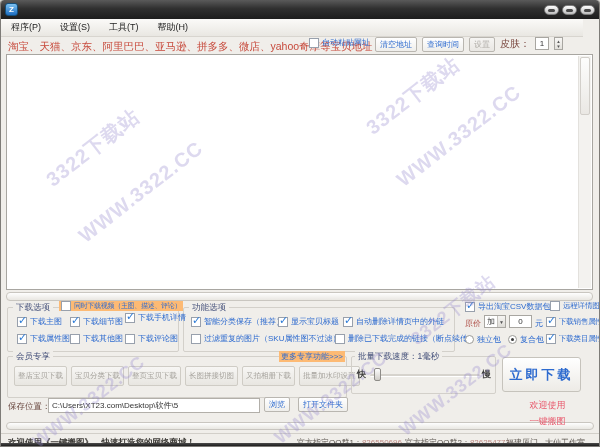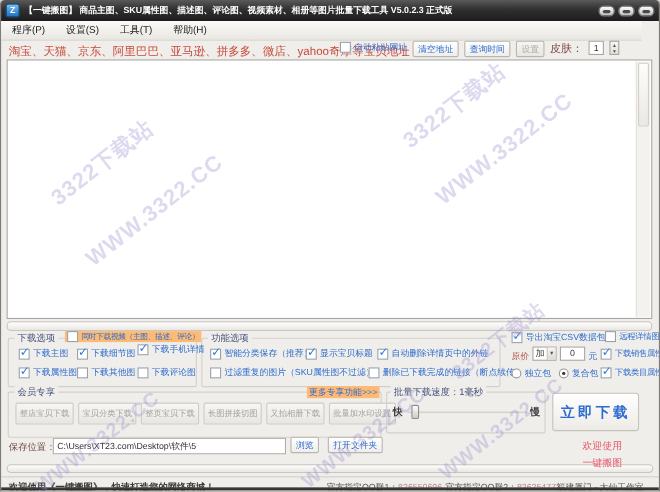--- a/index.html
+++ b/index.html
@@ -86,21 +86,20 @@
   .wm{position:absolute;z-index:50;pointer-events:none;font-weight:bold;white-space:nowrap;letter-spacing:1px;
     color:var(--wm);transform:translate(-50%,-50%) rotate(-38deg)}
 </style>
 </head>
 <body>
 
 <div class="win">
 
   <div class="titlebar">
     <div class="app-icon">Z</div>
-    <div class="title">【一键搬图】 商品主图、SKU属性图、描述图、评论图、视频素材、相册等图片批量下载工具 V5.0.2.3 正式版</div>
     <div class="winbtns">
       <div class="winbtn"></div>
       <div class="winbtn"></div>
       <div class="winbtn"></div>
     </div>
   </div>
 
   <div class="menubar">
     <span class="menu-item">程序(P)</span>
     <span class="menu-item">设置(S)</span>

